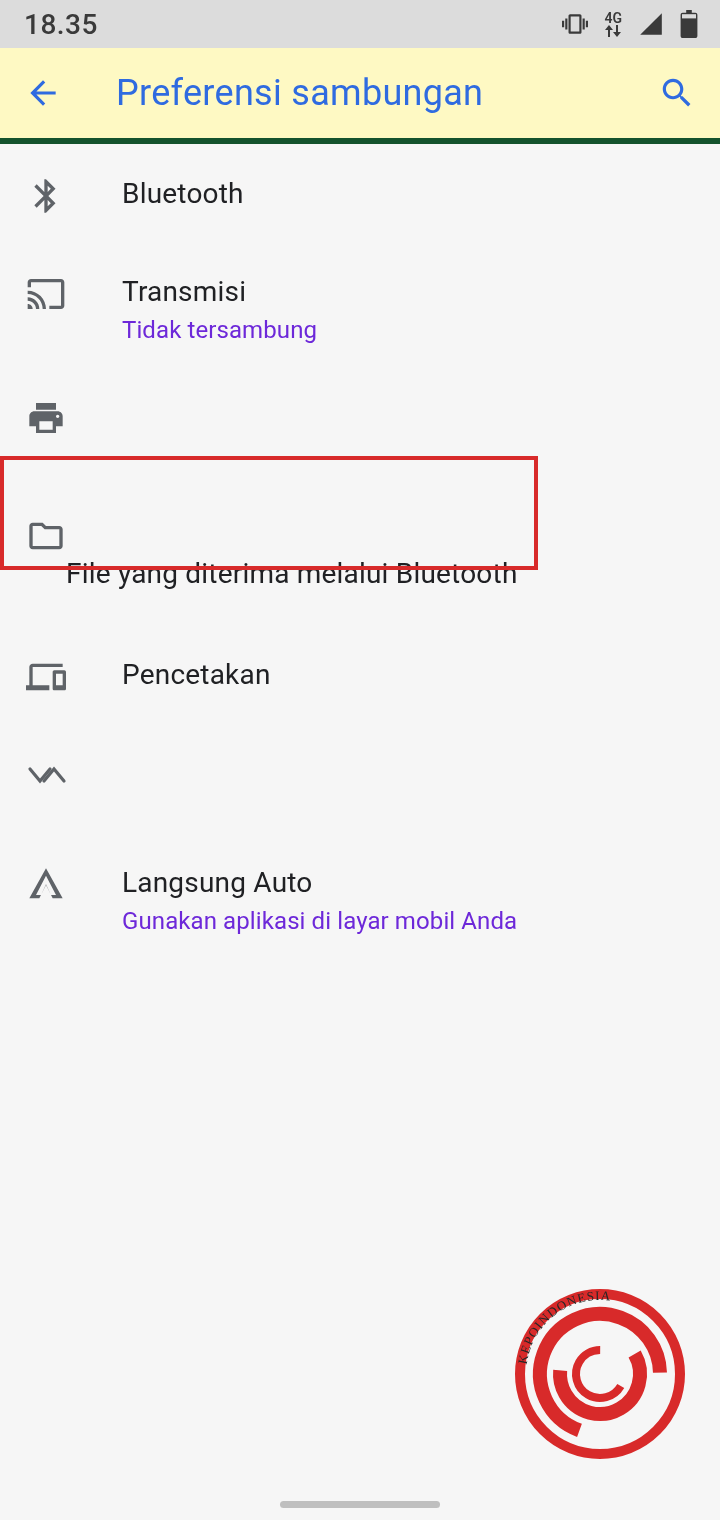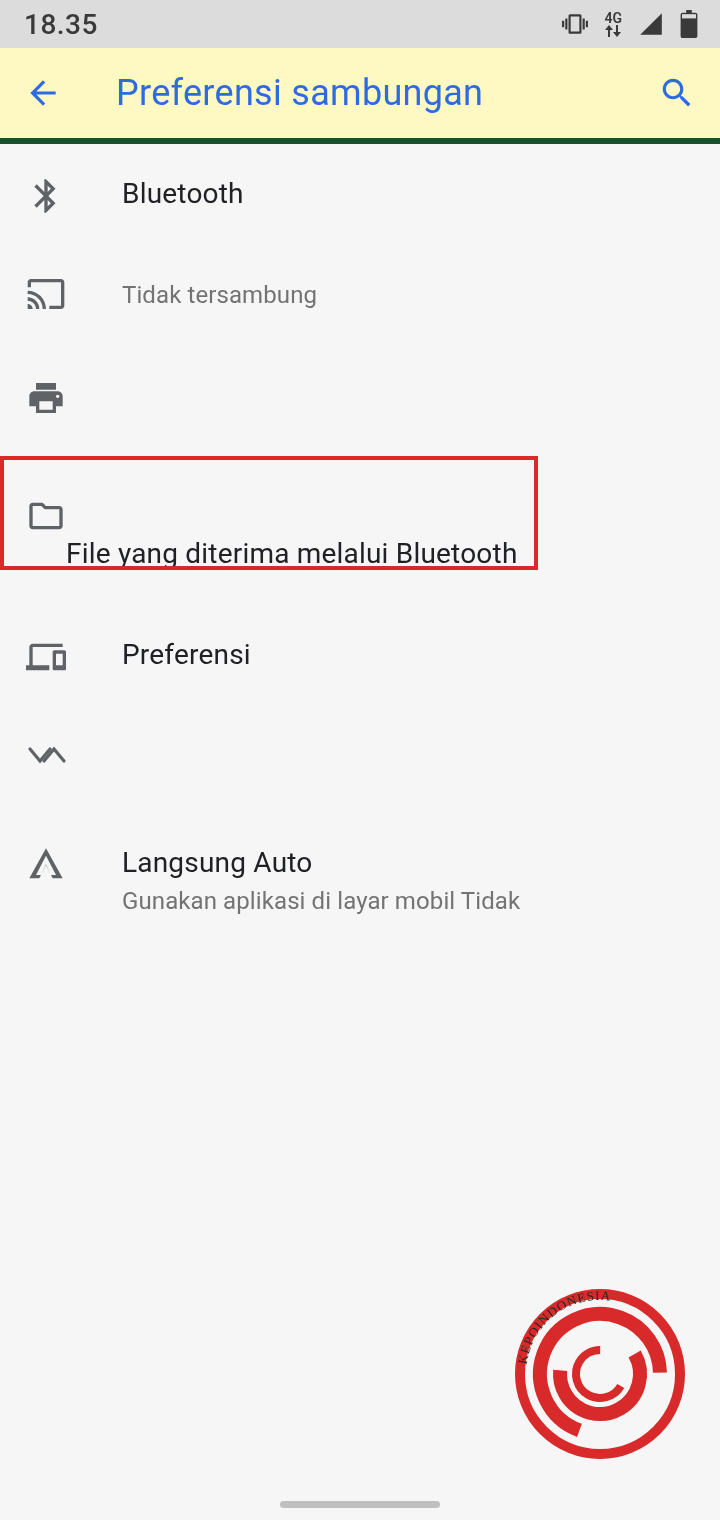--- a/index.html
+++ b/index.html
@@ -40,21 +40,21 @@
   .item-icon {
     width: 56px;
     display: flex;
     align-items: center;
     justify-content: flex-start;
     color: #5f6368;
     flex-shrink: 0;
   }
   .item-text { flex: 1; margin-left: 40px; display:flex; flex-direction: column; justify-content:center;}
   .item-title { font-size: 28px; color: #202124; line-height: 1.25; letter-spacing: 0.2px;}
-  .item-sub { font-size: 24px; color: #737373; margin-top: 6px; line-height: 1.3; letter-spacing: 0.1px;}
+  .item-sub { font-size: 24px; color: #6d28d9; margin-top: 6px; line-height: 1.3; letter-spacing: 0.1px;}
   
   .highlight-box {
     position: absolute;
     border: 4px solid #d82a2a;
     pointer-events: none;
   }
   
   .watermark {
     position: absolute;
     bottom: 56px;
@@ -126,20 +126,21 @@
     </div>
   </div>
 
   <div class="item">
     <div class="item-icon">
       <svg width="40" height="40" viewBox="0 0 24 24" fill="#5f6368">
           <path d="M21 3H3c-1.1 0-2 .9-2 2v3h2V5h18v14h-7v2h7c1.1 0 2-.9 2-2V5c0-1.1-.9-2-2-2zM1 18v3h3c0-1.66-1.34-3-3-3zm0-4v2c2.76 0 5 2.24 5 5h2c0-3.87-3.13-7-7-7zm0-4v2c4.97 0 9 4.03 9 9h2c0-6.08-4.93-11-11-11z"></path>
         </svg>
     </div>
     <div class="item-text">
+      <div class="item-title">Transmisi</div>
       <div class="item-sub">Tidak tersambung</div>
     </div>
   </div>
 
   <div class="item">
     <div class="item-icon">
       <svg width="40" height="40" viewBox="0 0 24 24" fill="#5f6368">
           <path d="M19 8H5c-1.66 0-3 1.34-3 3v6h4v4h12v-4h4v-6c0-1.66-1.34-3-3-3zm-3 11H8v-5h8v5zm3-7c-.55 0-1-.45-1-1s.45-1 1-1 1 .45 1 1-.45 1-1 1zm-1-9H6v4h12V3z"></path>
         </svg>
     </div>
@@ -158,42 +159,42 @@
     </div>
   </div>
 
   <div class="item">
     <div class="item-icon">
       <svg width="40" height="40" viewBox="0 0 24 24" fill="#5f6368">
           <path d="M4 6h18V4H4c-1.1 0-2 .9-2 2v11H0v3h14v-3H4V6zm19 2h-6c-.55 0-1 .45-1 1v10c0 .55.45 1 1 1h6c.55 0 1-.45 1-1V9c0-.55-.45-1-1-1zm-1 9h-4v-7h4v7z"></path>
         </svg>
     </div>
     <div class="item-text">
-      <div class="item-title">Preferensi</div>
+      <div class="item-title">Pencetakan</div>
     </div>
   </div>
 
   <div class="item">
     <div class="item-icon">
       <svg width="42" height="28" viewBox="0 0 42 28" fill="none" stroke="#5f6368" stroke-width="3.2" stroke-linecap="round">
           <path d="M4 8 L14 20 L24 8"></path>
           <path d="M18 20 L28 8 L38 20"></path>
         </svg>
     </div>
   </div>
 
   <div class="item">
     <div class="item-icon">
       <svg width="40" height="40" viewBox="0 0 24 24" fill="#5f6368">
           <path d="M12 2 L2 20 H8 L12 12 L16 20 H22 Z M12 6.5 L18 18 H15 L12 11.5 L9 18 H6 Z"></path>
         </svg>
     </div>
     <div class="item-text">
       <div class="item-title">Langsung Auto</div>
-      <div class="item-sub">Gunakan aplikasi di layar mobil Tidak</div>
+      <div class="item-sub">Gunakan aplikasi di layar mobil Anda</div>
     </div>
   </div>
 
 </div>
 
 <div class="highlight-box" style="top:456px;left:0;width:538px;height:114px;"></div>
 
 <div class="watermark">
   <svg width="180" height="180" viewBox="0 0 180 180">
     <defs>

